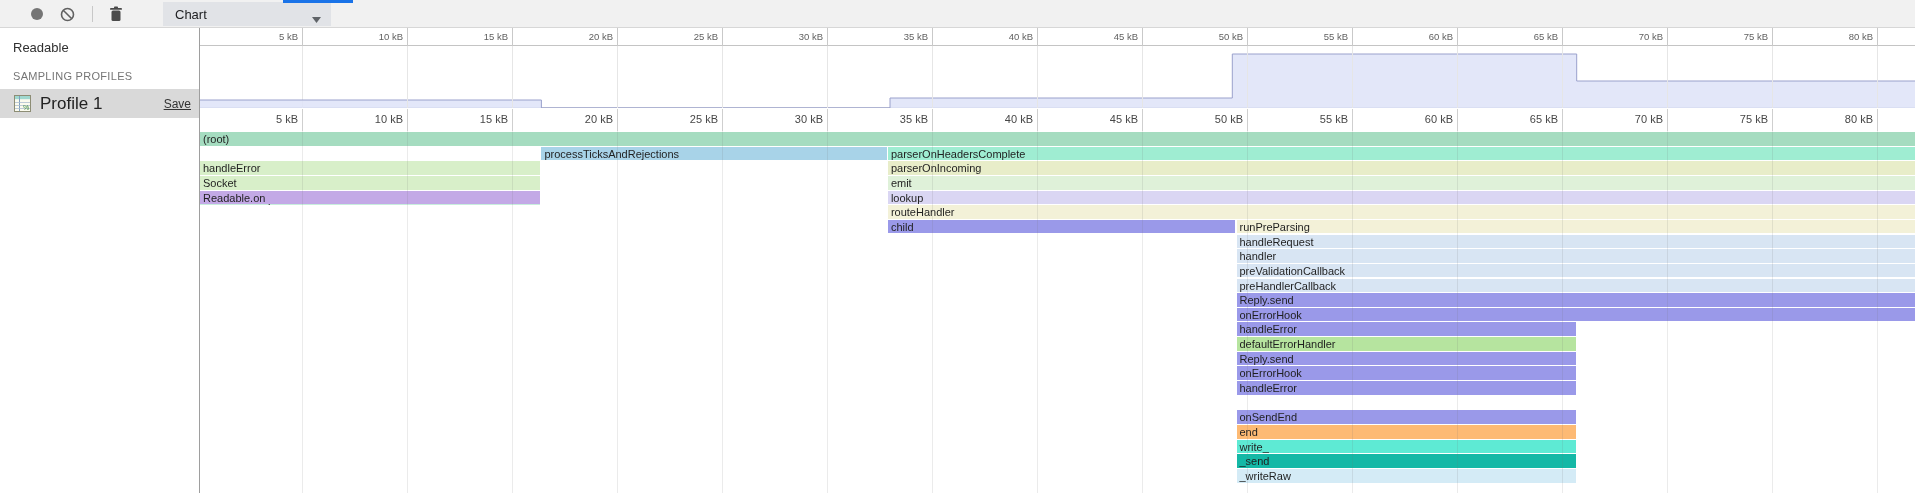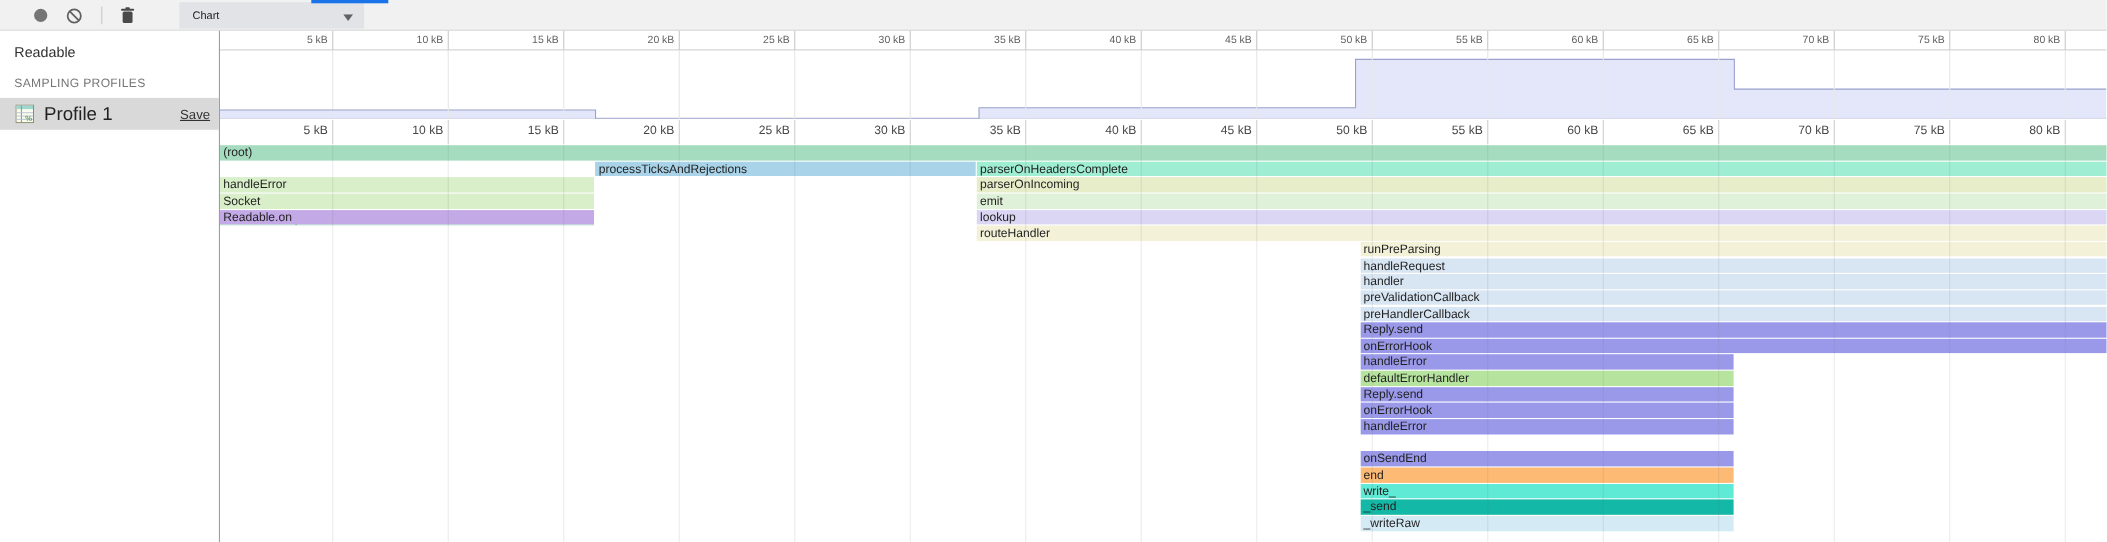--- a/index.html
+++ b/index.html
@@ -5,21 +5,21 @@
   html,body{margin:0;padding:0;}
   body{width:1915px;height:493px;position:relative;overflow:hidden;background:#fff;
        font-family:"Liberation Sans","DejaVu Sans",sans-serif;}
   
   .toolbar{position:absolute;left:0;top:0;width:1915px;height:28px;background:#f1f1f1;
            border-bottom:1px solid #d7d7d7;box-sizing:border-box;}
   .tb-icon{position:absolute;top:2px;width:24px;height:24px;display:flex;align-items:center;
            justify-content:center;cursor:pointer;}
   .tb-sep{position:absolute;left:92px;top:6px;width:1px;height:16px;background:#c8c8c8;}
   .chart-select{position:absolute;left:163px;top:2px;width:168px;height:24px;background:#e1e3e7;
-                display:flex;align-items:center;font-size:10px;color:#202124;box-sizing:border-box;
+                display:flex;align-items:center;font-size:13px;color:#202124;box-sizing:border-box;
                 padding-left:12px;cursor:pointer;}
   .chart-select .arrow{position:absolute;right:10px;top:9px;}
   .tab-accent{position:absolute;left:283px;top:0;width:70px;height:3px;}
   
   .sidebar{position:absolute;left:0;top:28px;width:200px;height:465px;background:#fff;
            border-right:1px solid #9e9e9e;box-sizing:border-box;}
   .sb-title{position:absolute;left:13px;top:12px;font-size:13px;color:#303030;}
   .sb-section{position:absolute;left:13px;top:42px;font-size:11px;color:#757575;letter-spacing:.3px;}
   .profile-row{position:absolute;left:0;top:61px;width:199px;height:29px;background:#d9d9d9;
                display:flex;align-items:center;cursor:pointer;}
@@ -197,20 +197,21 @@
       <div class="frame" style="left: 0px; width: 340.4px; top: 15.65px; height: 13.6px; background: rgb(200, 238, 221); margin-top: 45px;">callbackTrampoline</div>
       <div class="frame" style="left: 341.4px; width: 345.5px; top: 15.65px; height: 13.6px; background: rgb(168, 211, 232);">processTicksAndRejections</div>
       <div class="frame" style="left: 687.9px; width: 1030.1px; top: 15.65px; height: 13.6px; background: rgb(159, 237, 210);">parserOnHeadersComplete</div>
       <div class="frame" style="left: 0px; width: 340.4px; top: 30.3px; height: 13.6px; background: rgb(216, 239, 201);">handleError</div>
       <div class="frame" style="left: 687.9px; width: 1030.1px; top: 30.3px; height: 13.6px; background: rgb(232, 237, 201);">parserOnIncoming</div>
       <div class="frame" style="left: 0px; width: 340.4px; top: 44.95px; height: 13.6px; background: rgb(216, 239, 201);">Socket</div>
       <div class="frame" style="left: 687.9px; width: 1030.1px; top: 44.95px; height: 13.6px; background: rgb(223, 241, 217);">emit</div>
       <div class="frame" style="left: 0px; width: 340.4px; top: 59.6px; height: 13.6px; background: rgb(195, 169, 230);">Readable.on</div>
       <div class="frame" style="left: 687.9px; width: 1030.1px; top: 59.6px; height: 13.6px; background: rgb(218, 214, 243);">lookup</div>
       <div class="frame" style="left: 687.9px; width: 1030.1px; top: 74.25px; height: 13.6px; background: rgb(243, 241, 216);">routeHandler</div>
+      <div class="frame dotted" style="left: 687.9px; width: 347.6px; top: 88.9px; height: 13.6px; background: rgb(154, 153, 233);">child</div>
       <div class="frame" style="left: 1036.5px; width: 681.5px; top: 88.9px; height: 13.6px; background: rgb(243, 241, 216);">runPreParsing</div>
       <div class="frame" style="left: 1036.5px; width: 681.5px; top: 103.55px; height: 13.6px; background: rgb(216, 229, 243);">handleRequest</div>
       <div class="frame" style="left: 1036.5px; width: 681.5px; top: 118.2px; height: 13.6px; background: rgb(216, 229, 243);">handler</div>
       <div class="frame" style="left: 1036.5px; width: 681.5px; top: 132.85px; height: 13.6px; background: rgb(216, 229, 243);">preValidationCallback</div>
       <div class="frame" style="left: 1036.5px; width: 681.5px; top: 147.5px; height: 13.6px; background: rgb(216, 229, 243);">preHandlerCallback</div>
       <div class="frame" style="left: 1036.5px; width: 681.5px; top: 162.15px; height: 13.6px; background: rgb(154, 153, 233);">Reply.send</div>
       <div class="frame" style="left: 1036.5px; width: 681.5px; top: 176.8px; height: 13.6px; background: rgb(154, 153, 233);">onErrorHook</div>
       <div class="frame" style="left: 1036.5px; width: 339.2px; top: 191.45px; height: 13.6px; background: rgb(154, 153, 233);">handleError</div>
       <div class="frame" style="left: 1036.5px; width: 339.2px; top: 206.1px; height: 13.6px; background: rgb(182, 228, 159);">defaultErrorHandler</div>
       <div class="frame" style="left: 1036.5px; width: 339.2px; top: 220.75px; height: 13.6px; background: rgb(154, 153, 233);">Reply.send</div>

